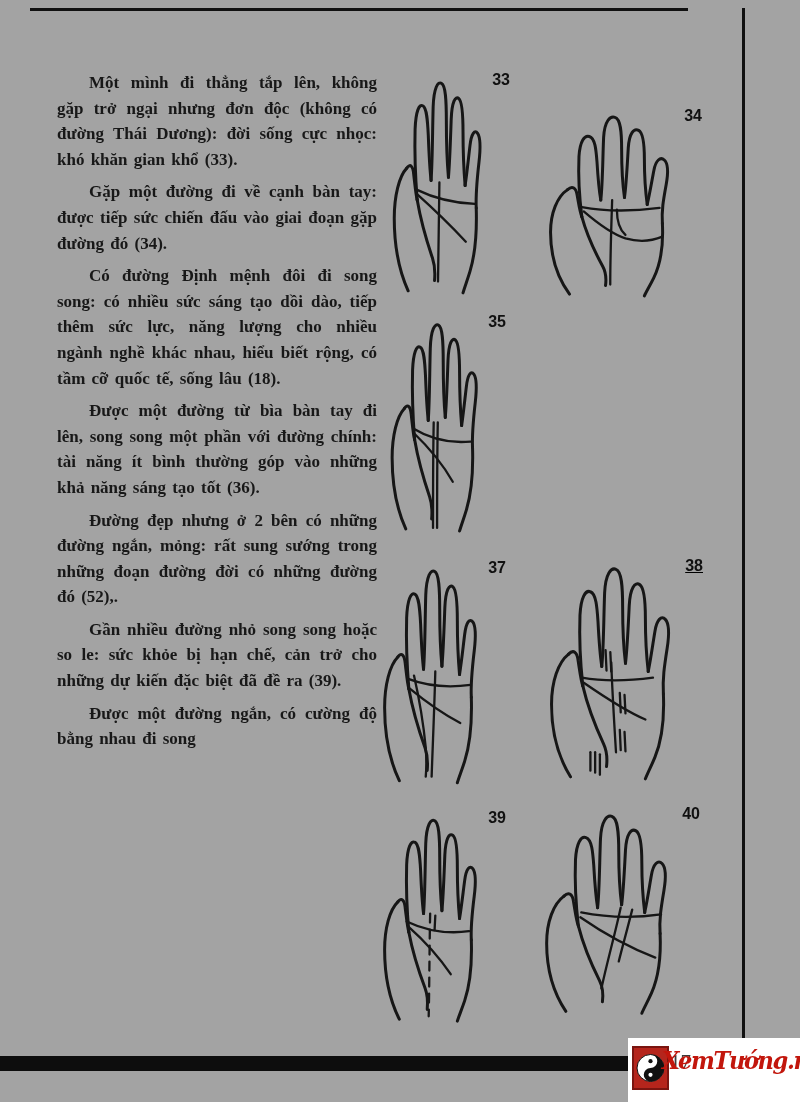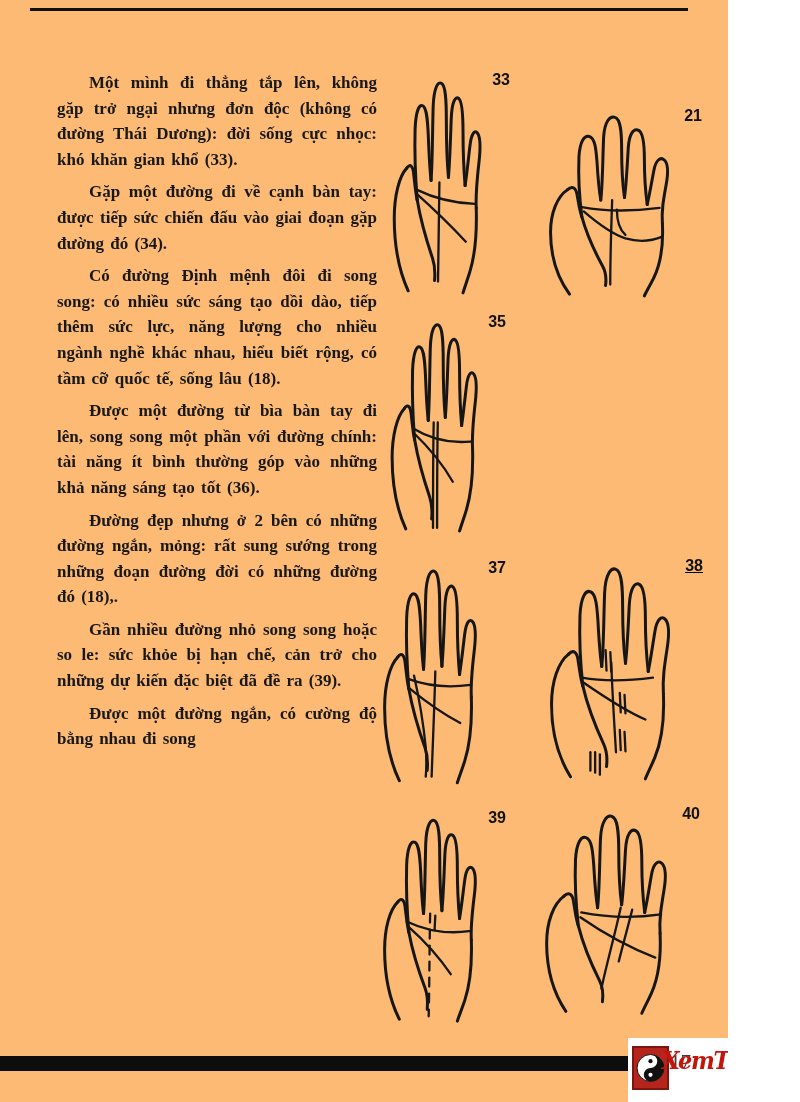--- a/index.html
+++ b/index.html
@@ -1,16 +1,16 @@
 <!DOCTYPE html>
 <html><head>
 <meta charset="utf-8">
 <style>
   html,body{margin:0;padding:0;background:#ffffff;}
-  .page{position:relative;width:728px;height:1102px;background:#fdba74;overflow:hidden;
+  .page{position:relative;width:800px;height:1102px;background:#a3a3a3;overflow:hidden;
         font-family:"Liberation Serif",serif;}
 
   
   .rule-top{position:absolute;left:30px;top:8px;width:658px;height:3px;background:#101010;}
   .rule-right{position:absolute;left:742px;top:8px;width:3px;height:1046px;background:#101010;}
   .bar-bottom{position:absolute;left:0;top:1056px;width:633px;height:15px;background:#0d0d0d;}
 
   
   .text-col{position:absolute;left:57px;top:70px;width:320px;color:#181818;
             font-size:17px;line-height:25.6px;font-weight:bold;text-align:justify;}
@@ -47,21 +47,21 @@
 
   <div class="rule-top"></div>
   <div class="rule-right"></div>
   <div class="bar-bottom"></div>
 
   <div class="text-col">
     <p>Một mình đi thẳng tắp lên, không gặp trở ngại nhưng đơn độc (không có đường Thái Dương): đời sống cực nhọc: khó khăn gian khổ (33).</p>
     <p>Gặp một đường đi về cạnh bàn tay: được tiếp sức chiến đấu vào giai đoạn gặp đường đó (34).</p>
     <p>Có đường Định mệnh đôi đi song song: có nhiều sức sáng tạo dồi dào, tiếp thêm sức lực, năng lượng cho nhiều ngành nghề khác nhau, hiểu biết rộng, có tầm cỡ quốc tế, sống lâu (18).</p>
     <p>Được một đường từ bìa bàn tay đi lên, song song một phần với đường chính: tài năng ít bình thường góp vào những khả năng sáng tạo tốt (36).</p>
-    <p>Đường đẹp nhưng ở 2 bên có những đường ngắn, mỏng: rất sung sướng trong những đoạn đường đời có những đường đó (18),.</p>
+    <p>Đường đẹp nhưng ở 2 bên có những đường ngắn, mỏng: rất sung sướng trong những đoạn đường đời có những đường đó (52),.</p>
     <p>Gần nhiều đường nhỏ song song hoặc so le: sức khỏe bị hạn chế, cản trở cho những dự kiến đặc biệt đã đề ra (39).</p>
     <p>Được một đường ngắn, có cường độ bằng nhau đi song</p>
   </div>
 
   <figure class="hand-figure fig-0">
       <svg viewBox="0 0 150 225" preserveAspectRatio="none">
         <path d="M27,96 C16,104 9,123 9,145 C9,173 17,198 29,216" fill="none" stroke="#161616" stroke-width="3" stroke-linecap="round" stroke-linejoin="round" vector-effect="non-scaling-stroke"></path>
         <path d="M27,96 C32,91 36,94 37,102 C39,114 40,122 42,127" fill="none" stroke="#161616" stroke-width="3" stroke-linecap="round" stroke-linejoin="round" vector-effect="non-scaling-stroke"></path>
         <path d="M42,127 C48,151 58,172 64,184 C67,190 68,198 67,206" fill="none" stroke="#161616" stroke-width="3" stroke-linecap="round" stroke-linejoin="round" vector-effect="non-scaling-stroke"></path>
         <path d="M42,127 C40,110 38,84 39,58 C40,40 45,33 50,35 C56,37 57,50 58,64 C59,82 60,96 62,108" fill="none" stroke="#161616" stroke-width="3" stroke-linecap="round" stroke-linejoin="round" vector-effect="non-scaling-stroke"></path>
@@ -83,21 +83,21 @@
         <path d="M42,127 C40,110 38,84 39,58 C40,40 45,33 50,35 C56,37 57,50 58,64 C59,82 60,96 62,108" fill="none" stroke="#161616" stroke-width="3" stroke-linecap="round" stroke-linejoin="round" vector-effect="non-scaling-stroke"></path>
         <path d="M62,108 C64,90 64,60 65,36 C66,17 72,11 77,13 C83,15 84,30 84,50 C84,70 85,90 87,105" fill="none" stroke="#161616" stroke-width="3" stroke-linecap="round" stroke-linejoin="round" vector-effect="non-scaling-stroke"></path>
         <path d="M87,105 C89,90 90,66 91,48 C92,31 97,25 102,28 C107,31 108,45 108,61 C108,79 109,97 111,113" fill="none" stroke="#161616" stroke-width="3" stroke-linecap="round" stroke-linejoin="round" vector-effect="non-scaling-stroke"></path>
         <path d="M111,113 C114,99 116,85 118,74 C120,62 125,58 129,62 C133,66 133,78 131,90 C128,108 126,120 127,135" fill="none" stroke="#161616" stroke-width="3" stroke-linecap="round" stroke-linejoin="round" vector-effect="non-scaling-stroke"></path>
         <path d="M127,135 C128,157 126,179 118,197 C114,206 110,213 108,218" fill="none" stroke="#161616" stroke-width="3" stroke-linecap="round" stroke-linejoin="round" vector-effect="non-scaling-stroke"></path>
         <path d="M42,116 C66,121 95,121 124,117" fill="none" stroke="#161616" stroke-width="2.3" stroke-linecap="round" stroke-linejoin="round" vector-effect="non-scaling-stroke"></path>
         <path d="M74,108 C73,140 72,172 72,205" fill="none" stroke="#161616" stroke-width="2.3" stroke-linecap="round" stroke-linejoin="round" vector-effect="non-scaling-stroke"></path>
         <path d="M44,121 C60,136 74,147 88,152 C104,157 116,155 127,150" fill="none" stroke="#161616" stroke-width="2.3" stroke-linecap="round" stroke-linejoin="round" vector-effect="non-scaling-stroke"></path>
         <path d="M79,119 C79,130 81,141 88,148" fill="none" stroke="#161616" stroke-width="2.3" stroke-linecap="round" stroke-linejoin="round" vector-effect="non-scaling-stroke"></path>
       </svg>
-    <figcaption>21</figcaption>
+    <figcaption>34</figcaption>
   </figure>
   <figure class="hand-figure fig-2">
       <svg viewBox="0 0 150 225" preserveAspectRatio="none">
         <path d="M27,96 C16,104 9,123 9,145 C9,173 17,198 29,216" fill="none" stroke="#161616" stroke-width="3" stroke-linecap="round" stroke-linejoin="round" vector-effect="non-scaling-stroke"></path>
         <path d="M27,96 C32,91 36,94 37,102 C39,114 40,122 42,127" fill="none" stroke="#161616" stroke-width="3" stroke-linecap="round" stroke-linejoin="round" vector-effect="non-scaling-stroke"></path>
         <path d="M42,127 C48,151 58,172 64,184 C67,190 68,198 67,206" fill="none" stroke="#161616" stroke-width="3" stroke-linecap="round" stroke-linejoin="round" vector-effect="non-scaling-stroke"></path>
         <path d="M42,127 C40,110 38,84 39,58 C40,40 45,33 50,35 C56,37 57,50 58,64 C59,82 60,96 62,108" fill="none" stroke="#161616" stroke-width="3" stroke-linecap="round" stroke-linejoin="round" vector-effect="non-scaling-stroke"></path>
         <path d="M62,108 C64,90 64,60 65,36 C66,17 72,11 77,13 C83,15 84,30 84,50 C84,70 85,90 87,105" fill="none" stroke="#161616" stroke-width="3" stroke-linecap="round" stroke-linejoin="round" vector-effect="non-scaling-stroke"></path>
         <path d="M87,105 C89,90 90,66 91,48 C92,31 97,25 102,28 C107,31 108,45 108,61 C108,79 109,97 111,113" fill="none" stroke="#161616" stroke-width="3" stroke-linecap="round" stroke-linejoin="round" vector-effect="non-scaling-stroke"></path>
         <path d="M111,113 C114,99 116,85 118,74 C120,62 125,58 129,62 C133,66 133,78 131,90 C128,108 126,120 127,135" fill="none" stroke="#161616" stroke-width="3" stroke-linecap="round" stroke-linejoin="round" vector-effect="non-scaling-stroke"></path>

